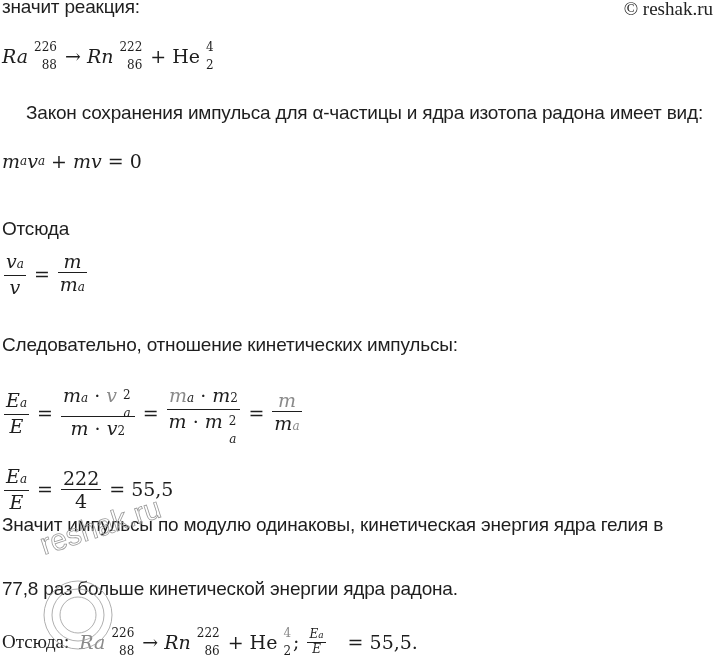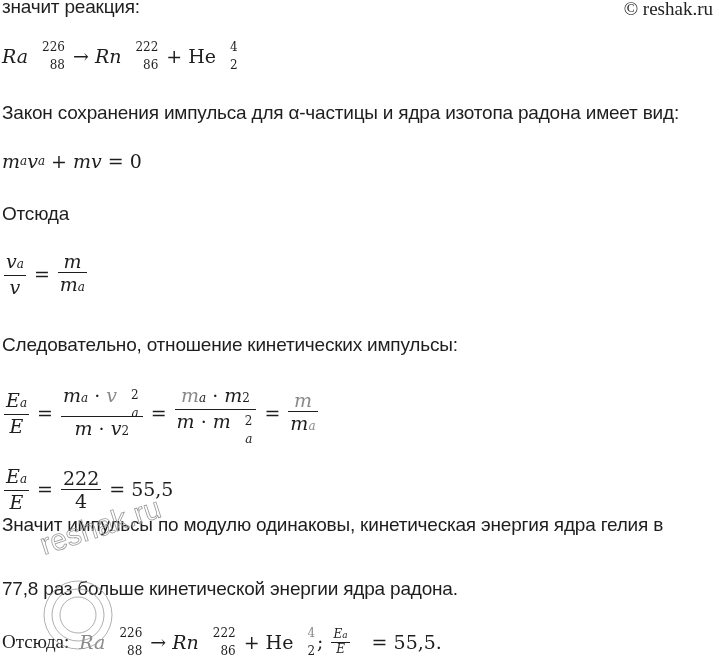--- a/index.html
+++ b/index.html
@@ -42,21 +42,21 @@
     display: flex;
     align-items: center;
   }
   .math i { font-style: italic; }
   .sub-sup {
     display: inline-flex;
     flex-direction: column;
     font-size: 12px;
     line-height: 12px;
     vertical-align: middle;
-    margin-left: 14px;
+    margin-left: 6px;
     margin-right: 2px;
     font-style: normal;
   }
   .sub-sup .sup { transform: translateY(-3px); }
   .sub-sup .sub { transform: translateY(3px); text-align: right; }
   .op { margin: 0 6px; font-style: normal; }
   .frac {
     display: inline-flex;
     flex-direction: column;
     align-items: center;
@@ -105,34 +105,34 @@
     <span class="sub">86</span>
   </span>
   <span class="op">+</span>
   <span>He</span>
   <span class="sub-sup">
     <span class="sup">4</span>
     <span class="sub">2</span>
   </span>
 </div>
 
-<div class="line" style="top:102px;">Закон сохранения импульса для α-частицы и ядра изотопа радона имеет вид:</div>
+<div class="line" style="top:102px;margin-left:24px;">Закон сохранения импульса для α-частицы и ядра изотопа радона имеет вид:</div>
 
 <div class="math" style="top:150px;">
   <i>m</i>
     <sub>a</sub>
   <i>v</i>
     <sub>a</sub>
   <span class="op">+</span>
   <i>mv</i>
   <span class="op">=</span>
   <span>0</span>
 </div>
 
-<div class="line" style="top:203px;">Отсюда</div>
+<div class="line" style="top:218px;">Отсюда</div>
 
 <div class="math" style="top:250px;">
   <span class="frac">
     <span class="num">
         <i>v</i>
         <sub>a</sub>
       </span>
     <span class="bar"></span>
     <span class="den">
         <i>v</i>

